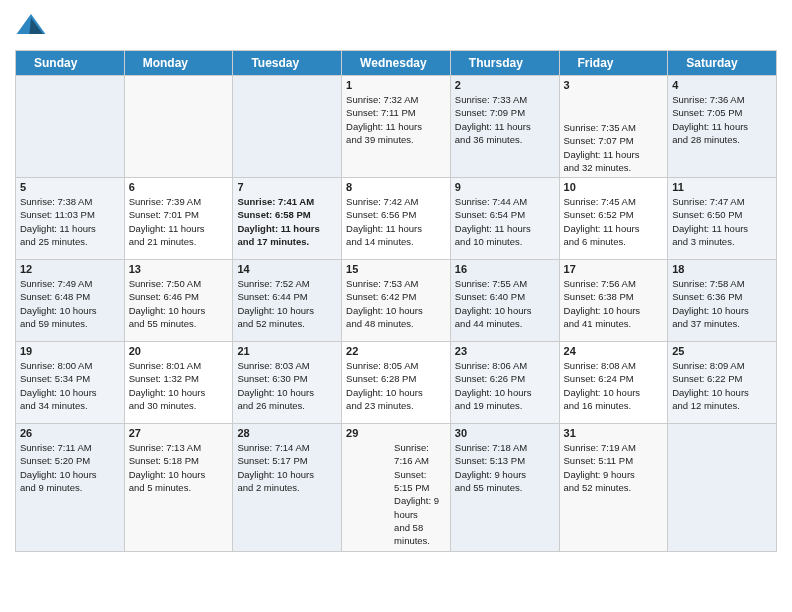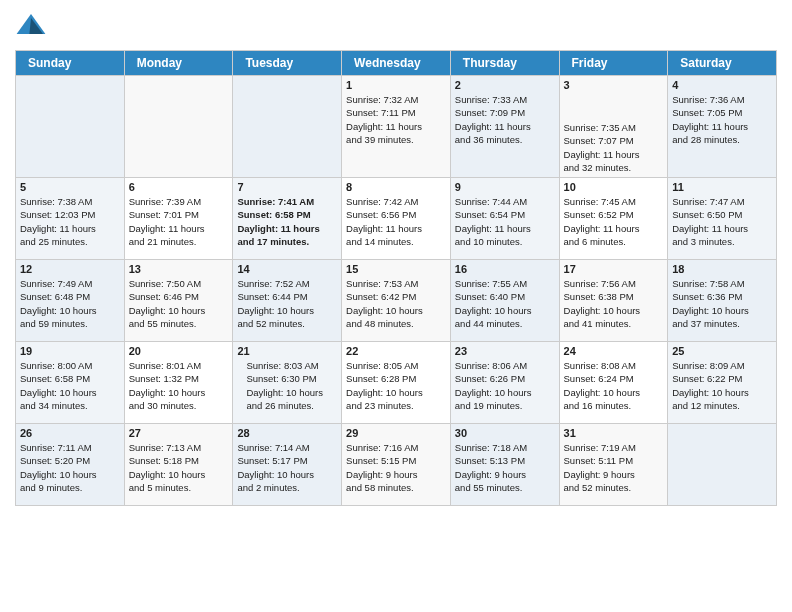--- a/index.html
+++ b/index.html
@@ -44,21 +44,21 @@
     table {
       width: 100%;
       border-collapse: collapse;
       table-layout: fixed;
     }
     thead tr th {
       background-color: #2e86c1;
       color: #fff;
       font-size: 12px;
       font-weight: bold;
-      padding: 5px 12px;
+      padding: 5px 18px;
       text-align: left;
       border: 1px solid #ccc;
     }
     tbody tr td {
       vertical-align: top;
       border: 1px solid #ccc;
       padding: 3px 4px;
       font-size: 9.5px;
       color: #222;
       height: 82px;
@@ -147,21 +147,21 @@
             <div class="day-info" style="white-space: pre-line;">Sunrise: 7:36 AM
 Sunset: 7:05 PM
 Daylight: 11 hours
 and 28 minutes.</div>
           </td>
         </tr>
         <tr>
           <td>
             <span class="day-num">5</span>
             <div class="day-info" style="white-space: pre-line;">Sunrise: 7:38 AM
-Sunset: 12:03 PM
+Sunset: 11:03 PM
 Daylight: 11 hours
 and 25 minutes.</div>
           </td>
           <td>
             <span class="day-num">6</span>
             <div class="day-info" style="white-space: pre-line;">Sunrise: 7:39 AM
 Sunset: 7:01 PM
 Daylight: 11 hours
 and 21 minutes.</div>
           </td>
@@ -249,34 +249,34 @@
             <div class="day-info" style="white-space: pre-line;">Sunrise: 7:58 AM
 Sunset: 6:36 PM
 Daylight: 10 hours
 and 37 minutes.</div>
           </td>
         </tr>
         <tr>
           <td>
             <span class="day-num">19</span>
             <div class="day-info" style="white-space: pre-line;">Sunrise: 8:00 AM
-Sunset: 6:58 PM
+Sunset: 5:34 PM
 Daylight: 10 hours
 and 34 minutes.</div>
           </td>
           <td>
             <span class="day-num">20</span>
             <div class="day-info" style="white-space: pre-line;">Sunrise: 8:01 AM
 Sunset: 1:32 PM
 Daylight: 10 hours
 and 30 minutes.</div>
           </td>
           <td>
             <span class="day-num">21</span>
-            <div class="day-info" style="white-space: pre-line; margin-left: 9px;">Sunrise: 8:03 AM
+            <div class="day-info" style="white-space: pre-line;">Sunrise: 8:03 AM
 Sunset: 6:30 PM
 Daylight: 10 hours
 and 26 minutes.</div>
           </td>
           <td>
             <span class="day-num">22</span>
             <div class="day-info" style="white-space: pre-line;">Sunrise: 8:05 AM
 Sunset: 6:28 PM
 Daylight: 10 hours
 and 23 minutes.</div>
@@ -320,21 +320,21 @@
           </td>
           <td>
             <span class="day-num">28</span>
             <div class="day-info" style="white-space: pre-line;">Sunrise: 7:14 AM
 Sunset: 5:17 PM
 Daylight: 10 hours
 and 2 minutes.</div>
           </td>
           <td>
             <span class="day-num">29</span>
-            <div class="day-info" style="white-space: pre-line;">Sunrise: 7:16 AM
+            <div class="day-info" style="white-space: pre-line; margin-left: 48px;">Sunrise: 7:16 AM
 Sunset: 5:15 PM
 Daylight: 9 hours
 and 58 minutes.</div>
           </td>
           <td>
             <span class="day-num">30</span>
             <div class="day-info" style="white-space: pre-line;">Sunrise: 7:18 AM
 Sunset: 5:13 PM
 Daylight: 9 hours
 and 55 minutes.</div>

